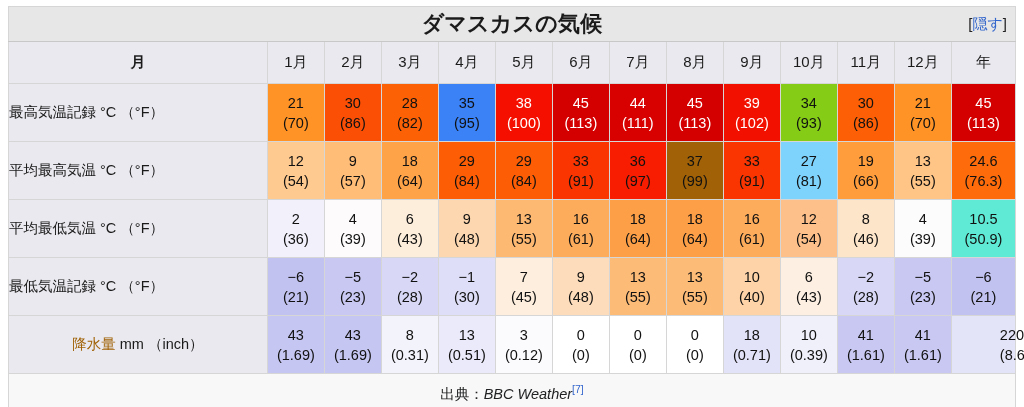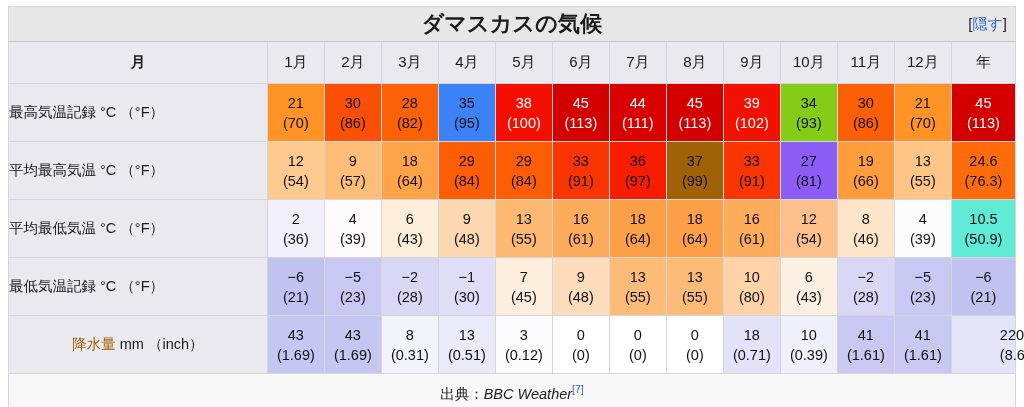--- a/index.html
+++ b/index.html
@@ -260,21 +260,21 @@
             <span class="v2">(97)</span>
           </td>
           <td class="val" style="background: #a16207;">
             <span class="v1">37</span>
             <span class="v2">(99)</span>
           </td>
           <td class="val" style="background: rgb(251, 53, 1);">
             <span class="v1">33</span>
             <span class="v2">(91)</span>
           </td>
-          <td class="val" style="background: #8b5cf6;">
+          <td class="val" style="background: #7dd3fc;">
             <span class="v1">27</span>
             <span class="v2">(81)</span>
           </td>
           <td class="val" style="background: rgb(255, 156, 59);">
             <span class="v1">19</span>
             <span class="v2">(66)</span>
           </td>
           <td class="val" style="background: rgb(255, 197, 134);">
             <span class="v1">13</span>
             <span class="v2">(55)</span>
@@ -368,21 +368,21 @@
           <td class="val" style="background: rgb(253, 187, 120);">
             <span class="v1">13</span>
             <span class="v2">(55)</span>
           </td>
           <td class="val" style="background: rgb(253, 187, 120);">
             <span class="v1">13</span>
             <span class="v2">(55)</span>
           </td>
           <td class="val" style="background: rgb(253, 211, 167);">
             <span class="v1">10</span>
-            <span class="v2">(80)</span>
+            <span class="v2">(40)</span>
           </td>
           <td class="val" style="background: rgb(253, 240, 226);">
             <span class="v1">6</span>
             <span class="v2">(43)</span>
           </td>
           <td class="val" style="background: rgb(216, 216, 246);">
             <span class="v1">−2</span>
             <span class="v2">(28)</span>
           </td>
           <td class="val" style="background: rgb(200, 200, 242);">

